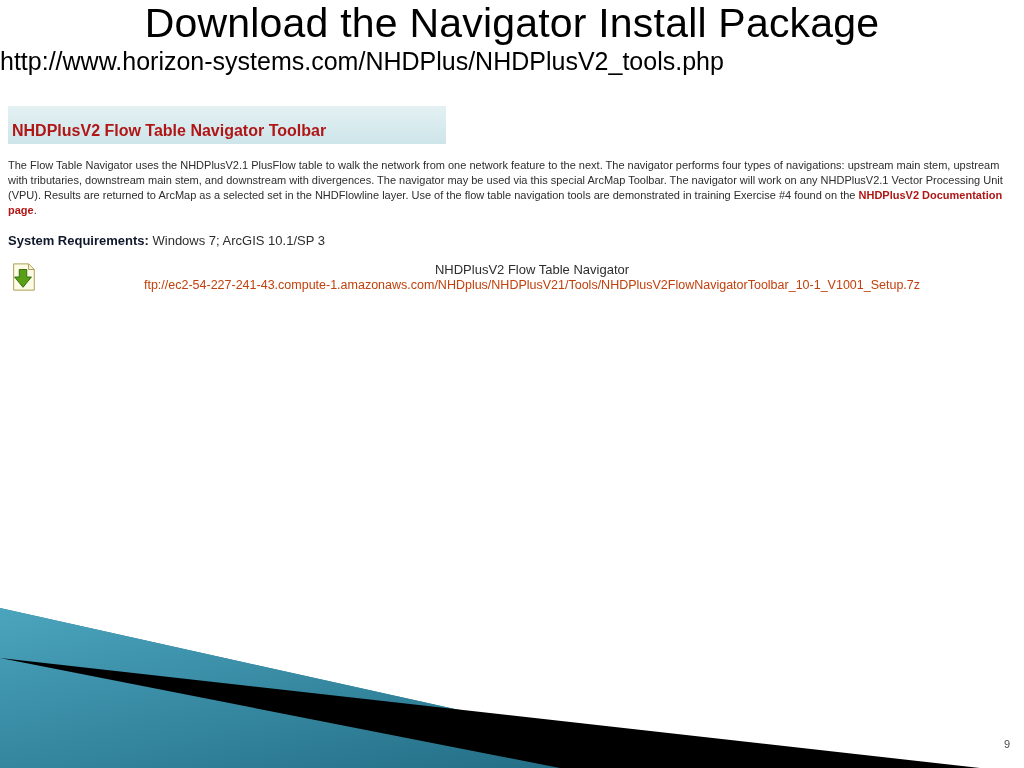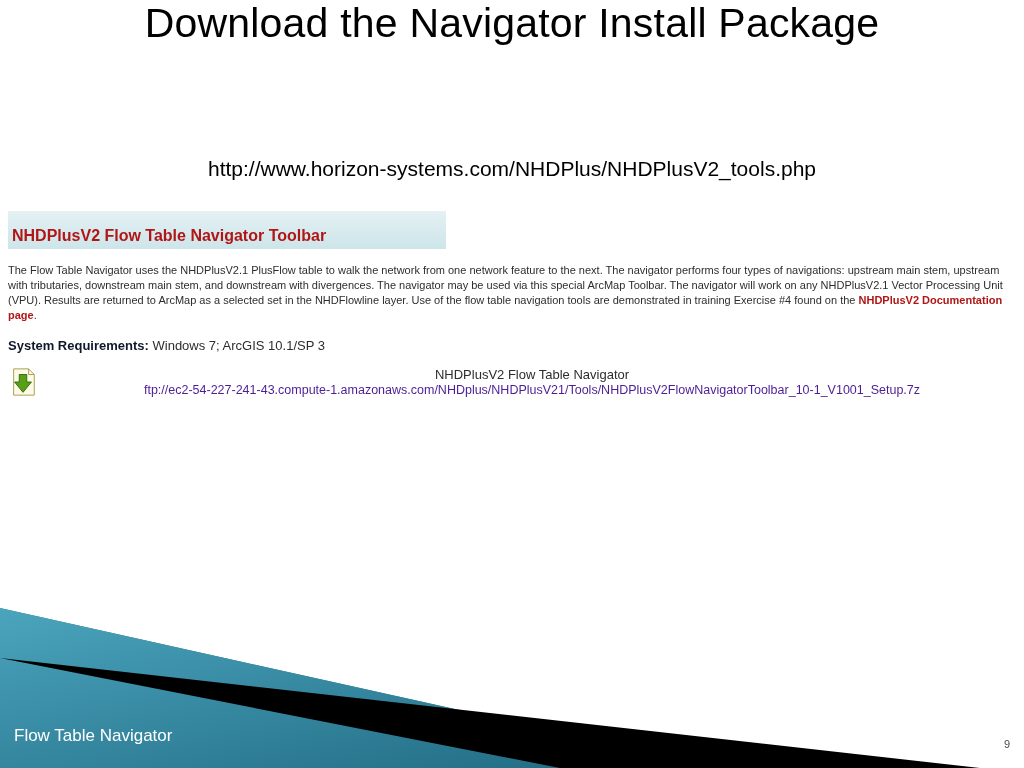--- a/index.html
+++ b/index.html
@@ -1,38 +1,38 @@
 <!DOCTYPE html>
 <html><head>
 <meta charset="utf-8">
 <style>
   * { box-sizing: border-box; margin: 0; padding: 0; }
   html, body { width: 1024px; height: 768px; overflow: hidden; background: #fff; font-family: Arial, Helvetica, sans-serif; }
   .slide { position: relative; width: 1024px; height: 768px; }
   .title { font-size: 41px; font-weight: 400; color: #000; text-align: center; letter-spacing: 0.2px; }
-  .url { font-size: 21px; color: #000; text-align: center; margin-top: 110px; }
+  .url { font-size: 25px; color: #000; text-align: left; }
   .webclip { margin: 30px 8px 0 8px; font-family: Verdana, Geneva, sans-serif; }
   .section-bar {
     display: inline-block;
     background: linear-gradient(#e4f1f3, #cde5ea);
     color: #b11616;
     font-weight: 700;
     font-size: 16px;
     padding: 16px 120px 4px 4px;
     margin-bottom: 14px;
   }
   .desc { font-size: 11px; color: #2d2d2d; line-height: 1.35; }
   .doc-link { color: #b11616; font-weight: 700; }
   .sysreq { font-size: 13px; color: #2d2d2d; margin-top: 16px; }
   .sysreq .label { font-weight: 700; color: #0f172a; }
   .dl-row { display: flex; align-items: flex-start; margin-top: 14px; gap: 10px; }
   .dl-icon { width: 30px; height: 30px; flex-shrink: 0; }
   .dl-text { flex: 1; text-align: center; }
   .dl-title { font-size: 13px; color: #2d2d2d; }
-  .dl-link { font-size: 12.5px; color: #4c1d95; margin-top: 1px; word-break: break-all; }
+  .dl-link { font-size: 12.5px; color: #c2410c; margin-top: 1px; word-break: break-all; }
   .footer-deco { position: absolute; left: 0; bottom: 0; width: 1024px; height: 170px; pointer-events: none; }
   .footer-title { position: absolute; left: 14px; bottom: 22px; color: #fff; font-size: 17px; font-family: Arial, sans-serif; }
   .page-num { position: absolute; right: 14px; bottom: 18px; color: #4a4a4a; font-size: 11px; }
 </style>
 </head>
 <body>
 
 <div class="slide">
 
   <div class="title">Download the Navigator Install Package</div>
@@ -71,16 +71,15 @@
     <defs>
       <linearGradient id="g1" x1="0" y1="0" x2="1" y2="1">
         <stop offset="0" stop-color="#4ba4bd"></stop>
         <stop offset="1" stop-color="#1e6880"></stop>
       </linearGradient>
     </defs>
     <polygon points="0,60 980,170 560,170" fill="#000"></polygon>
     <polygon points="0,60 560,170 0,170" fill="#1e6880" opacity="0"></polygon>
   </svg>
 
-  <div class="footer-title">Flow Table Navigator</div>
   <div class="page-num">9</div>
 
 </div>
 
 </body></html>

